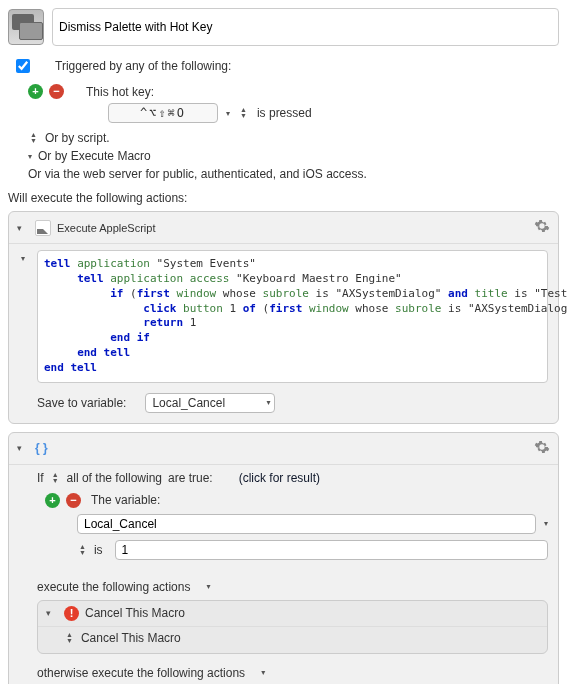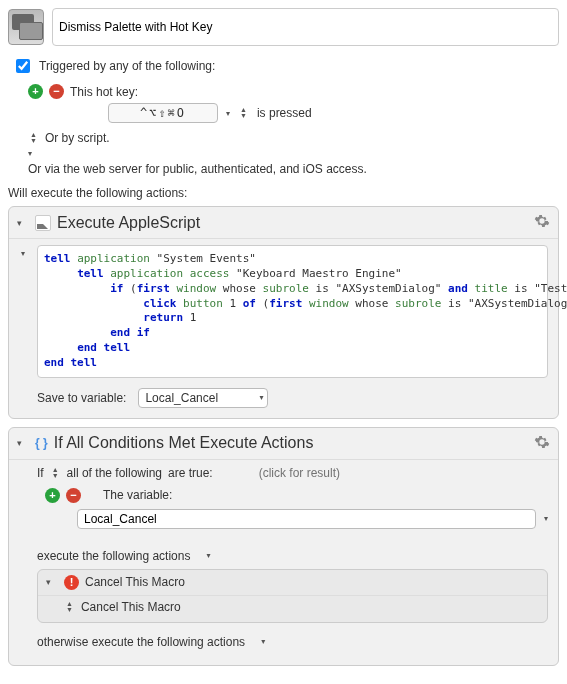--- a/index.html
+++ b/index.html
@@ -47,21 +47,21 @@
     height: 29px;
     padding: 18px 6px;
     border: 1px solid #ccc;
     border-radius: 4px;
     font-size: 12px;
     background: #fff;
   }
   .checkbox-row {
     display: flex;
     align-items: center;
-    gap: 6px;
+    gap: 22px;
     margin: 6px 4px 8px 4px;
   }
   input[type=checkbox] {
     width: 14px; height: 14px;
     accent-color: #0a84ff;
   }
   .section-label {
     font-size: 12px;
   }
   .indent-1 { margin-left: 20px; margin-bottom: 4px; }
@@ -130,21 +130,21 @@
     font-size: 9px;
     color: #555;
     cursor: pointer;
     width: 12px;
   }
   .gear {
     margin-left: auto;
     color: #888;
   }
   .gear svg { width: 16px; height: 16px; }
-  .action-title { font-size: 16px; }
+  .action-title { font-size: 11px; }
   .action-body {
     padding: 6px 10px 10px 28px;
   }
   .subhead {
     display: flex;
     align-items: center;
     gap: 4px;
     margin-bottom: 8px;
     font-size: 12px;
   }
@@ -160,21 +160,21 @@
     font-family: Menlo, Monaco, monospace;
     font-size: 11px;
     line-height: 1.35;
     white-space: pre;
   }
   .kw { color: #0015c2; font-weight: bold; }
   .var { color: #3a7e3a; }
   .save-row {
     display: flex;
     align-items: center;
-    gap: 12px;
+    gap: 19px;
     margin-top: 10px;
   }
   .combo {
     display: inline-flex;
     align-items: center;
     border: 1px solid #bbb;
     border-radius: 4px;
     background: #fff;
     height: 20px;
     padding: 0 4px 0 6px;
@@ -182,22 +182,22 @@
     min-width: 130px;
   }
   .combo .chevron-down { margin-left: auto; }
   .if-row {
     display: flex;
     align-items: center;
     gap: 6px;
     margin-bottom: 8px;
   }
   .click-result {
-    color: #737373;
-    margin-left: 40px;
+    color: #0f172a;
+    margin-left: 20px;
   }
   .text-input {
     height: 20px;
     border: 1px solid #bbb;
     border-radius: 4px;
     padding: 2px 6px;
     font-size: 12px;
     background: #fff;
   }
   .text-input.wide { flex: 1; }
@@ -275,21 +275,21 @@
 </div>
 
 <div class="checkbox-row">
   <input type="checkbox" checked="" style="">
   <span class="section-label">Triggered by any of the following:</span>
 </div>
 
 <div class="indent-1 row">
   <span class="add-btn">+</span>
   <span class="remove-btn">−</span>
-  <span style="margin-left:0">This hot key:</span>
+  <span style="margin-left:16px">This hot key:</span>
 </div>
 <div class="row" style="margin-left:100px; margin-bottom:8px; gap:8px">
   <div class="hotkey-box">
     <span>^⌥⇧⌘O</span>
   </div>
   <span class="chevron-down">▾</span>
   <span class="updown">
       <span>▲</span>
       <span>▼</span>
     </span>
@@ -298,20 +298,21 @@
 
 <div class="indent-1 row">
   <span class="updown">
       <span>▲</span>
       <span>▼</span>
     </span>
   <span>Or by script.</span>
 </div>
 <div class="indent-1 row" style="margin-top:4px">
   <span class="chevron-down">▾</span>
+  <span>Or by Execute Macro</span>
 </div>
 <div class="indent-1" style="margin-top:4px">
   <span>Or via the web server for public, authenticated, and iOS access.</span>
 </div>
 
 <div class="will-exec">Will execute the following actions:</div>
 
 <div class="action-card">
   <div class="action-header">
     <span class="disclosure">▾</span>
@@ -346,21 +347,20 @@
         <span class="chevron-down">▾</span>
       </div>
     </div>
   </div>
 </div>
 
 <div class="action-card">
   <div class="action-header">
     <span class="disclosure">▾</span>
     <span class="braces-icon">{ }</span>
-    <span class="action-title">If All Conditions Met Execute Actions</span>
     <span class="gear">
       <svg viewBox="0 0 24 24" fill="#888">
           <path d="M12 8a4 4 0 100 8 4 4 0 000-8zm9 4a7 7 0 01-.1 1.2l2 1.6-2 3.4-2.4-1a7 7 0 01-2 1.2l-.4 2.6h-4l-.4-2.6a7 7 0 01-2-1.2l-2.4 1-2-3.4 2-1.6A7 7 0 013 12c0-.4 0-.8.1-1.2l-2-1.6 2-3.4 2.4 1a7 7 0 012-1.2L7.9 3h4l.4 2.6a7 7 0 012 1.2l2.4-1 2 3.4-2 1.6c.1.4.1.8.1 1.2z"></path>
         </svg>
     </span>
   </div>
   <div class="action-body">
     <div class="if-row">
       <span>If</span>
       <span class="updown">
@@ -368,25 +368,33 @@
           <span>▼</span>
         </span>
       <span>all of the following</span>
       <span>are true:</span>
       <span class="click-result">(click for result)</span>
     </div>
 
     <div class="row" style="margin-left:8px; margin-bottom:6px">
       <span class="add-btn">+</span>
       <span class="remove-btn">−</span>
-      <span style="margin-left:16px">The variable:</span>
+      <span style="margin-left:4px">The variable:</span>
     </div>
     <div class="input-row" style="margin-left:40px">
       <input class="text-input wide" value="Local_Cancel" style="">
       <span class="chevron-down">▾</span>
+    </div>
+    <div class="input-row" style="margin-left:40px">
+      <span class="updown">
+          <span>▲</span>
+          <span>▼</span>
+        </span>
+      <span>is</span>
+      <input class="text-input wide" style="margin-left: 6px;" value="1">
     </div>
 
     <div class="sublabel row">
       <span>execute the following actions</span>
       <span class="chevron-down" style="margin-left:10px">▾</span>
     </div>
 
     <div class="nested-card">
       <div class="nested-header">
         <span class="disclosure">▾</span>

